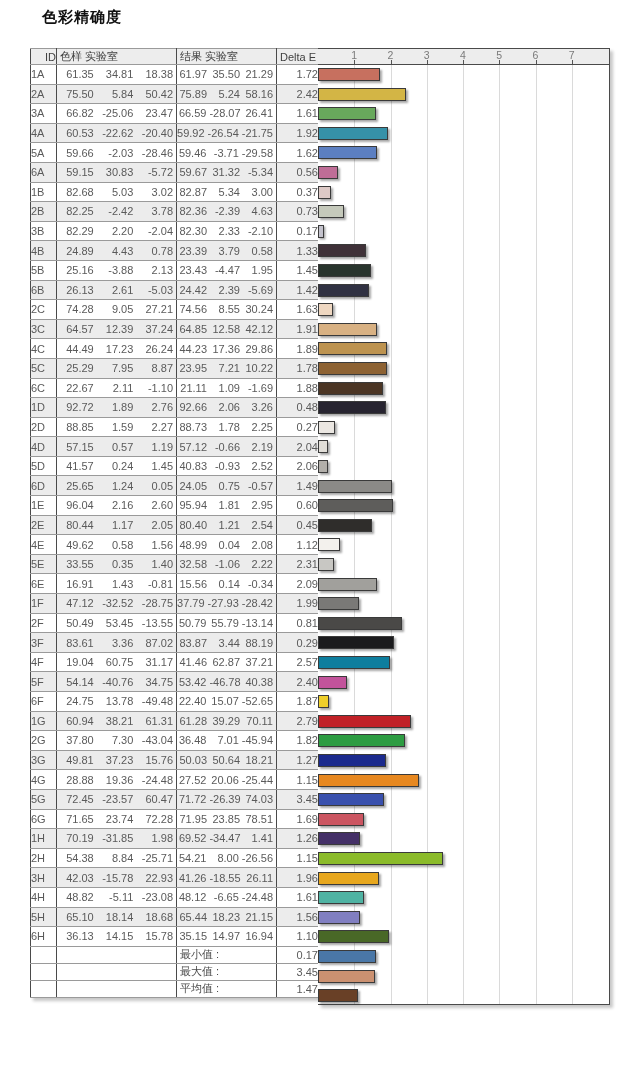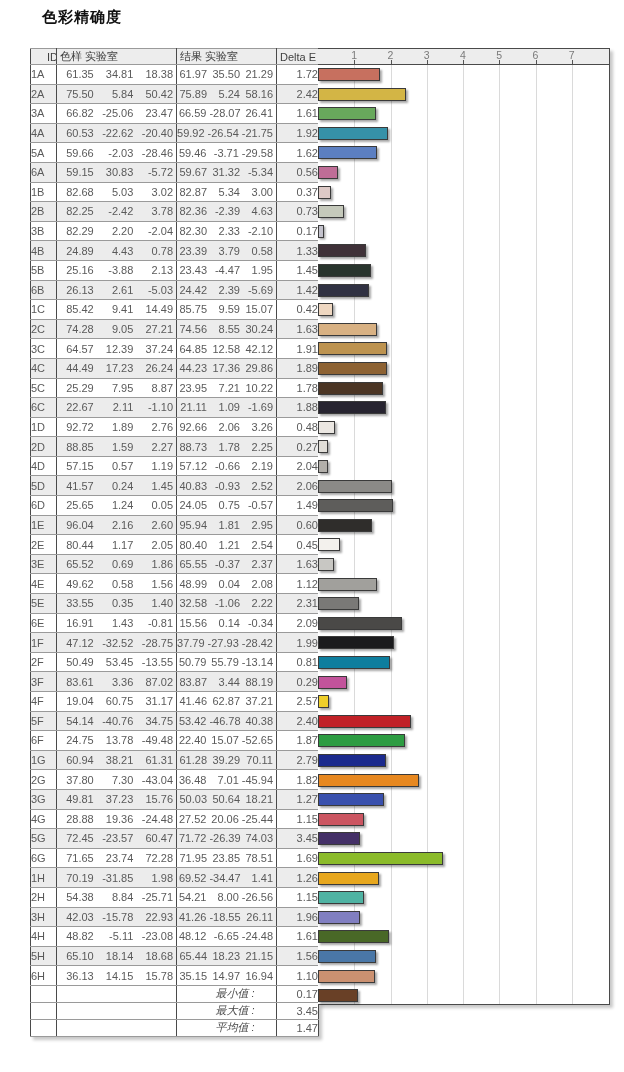--- a/index.html
+++ b/index.html
@@ -6,31 +6,31 @@
   body { width:624px; height:1072px; position:relative; font-family:"Liberation Sans", sans-serif; overflow:hidden; }
   .title { position:absolute; left:8px; top:8px; font-size:15px; font-weight:bold; color:#111; letter-spacing:1px;margin-left:34px; }
 
   table.grid { position:absolute; left:30px; top:48px; width:288px; border-collapse:collapse; table-layout:fixed;
                box-shadow:3px 3px 3px rgba(0,0,0,0.22); background:#fff; }
   table.grid th, table.grid td { border-top:1px solid #9a9a9a; border-bottom:1px solid #9a9a9a;
                border-left:1px solid #4a4a4a; border-right:1px solid #4a4a4a;
                font-size:11px; color:#5a5a5a; padding:0; overflow:hidden; white-space:nowrap; box-sizing:border-box; }
   table.grid { border:1px solid #3a3a3a; }
   table.grid thead th { background:#ededed; font-weight:normal; color:#3f3f3f; height:15px; text-align:left; padding-left:3px; }
-  table.grid thead th.c-id { text-align:left; padding-left:16px; }
+  table.grid thead th.c-id { text-align:right; padding-left:2px; }
   col.c-id { width:26px; } col.c-sample { width:120px; } col.c-result { width:100px; } col.c-delta { width:42px; }
   tbody#rows tr { height:19.6px; }
   tbody#rows tr:nth-child(even) td { background:#ececec; }
   td.id-cell { }
   td.lab-cell .trip { display:flex; width:100%; }
   td.lab-cell .trip span { flex:1 1 0; text-align:right; padding-right:3px; }
   td.delta-cell { text-align:right; padding-right:7px; }
   tbody#summary tr { height:17px; }
   tbody#summary td { background:#fff; }
-  tbody#summary td.sum-label { text-align:center; padding-left:17px; color:#4a4a4a;font-style:italic; }
+  tbody#summary td.sum-label { text-align:left; padding-left:3px; color:#4a4a4a; }
 
   .chart { position:absolute; left:318px; top:48px; width:292px; height:956.8px; box-sizing:border-box;
            border:1px solid #4a4a4a; border-left:none; background:#fff; box-shadow:3px 3px 3px rgba(0,0,0,0.22); }
   .chart-head { position:absolute; left:0; top:0; right:0; height:15px; background:#ededed; border-bottom:1px solid #4a4a4a; }
   .chart-head .tick-num { position:absolute; top:0; width:22px; margin-left:-11px; text-align:center;
            font-size:10.5px; color:#7a7a7a; line-height:12px; }
   .chart-head .tick-mark { position:absolute; bottom:0; width:1px; height:4px; background:#555; }
   .chart-body { position:absolute; left:0; top:16px; right:0; bottom:0; }
   .gridline { position:absolute; top:0; bottom:0; width:1px; background:#dadada; }
   .bar { position:absolute; height:13px; box-sizing:border-box; border:1px solid #3a3a3a;
@@ -267,38 +267,20 @@
         <td class="lab-cell">
           <div class="trip">
             <span>24.42</span>
             <span>2.39</span>
             <span>-5.69</span>
           </div>
         </td>
         <td class="delta-cell">1.42</td>
       </tr>
       <tr>
-        <td class="id-cell">1C</td>
-        <td class="lab-cell">
-          <div class="trip">
-            <span>85.42</span>
-            <span>9.41</span>
-            <span>14.49</span>
-          </div>
-        </td>
-        <td class="lab-cell">
-          <div class="trip">
-            <span>85.75</span>
-            <span>9.59</span>
-            <span>15.07</span>
-          </div>
-        </td>
-        <td class="delta-cell">0.42</td>
-      </tr>
-      <tr>
         <td class="id-cell">2C</td>
         <td class="lab-cell">
           <div class="trip">
             <span>74.28</span>
             <span>9.05</span>
             <span>27.21</span>
           </div>
         </td>
         <td class="lab-cell">
           <div class="trip">
@@ -499,38 +481,20 @@
           </div>
         </td>
         <td class="lab-cell">
           <div class="trip">
             <span>80.40</span>
             <span>1.21</span>
             <span>2.54</span>
           </div>
         </td>
         <td class="delta-cell">0.45</td>
-      </tr>
-      <tr>
-        <td class="id-cell">3E</td>
-        <td class="lab-cell">
-          <div class="trip">
-            <span>65.52</span>
-            <span>0.69</span>
-            <span>1.86</span>
-          </div>
-        </td>
-        <td class="lab-cell">
-          <div class="trip">
-            <span>65.55</span>
-            <span>-0.37</span>
-            <span>2.37</span>
-          </div>
-        </td>
-        <td class="delta-cell">1.63</td>
       </tr>
       <tr>
         <td class="id-cell">4E</td>
         <td class="lab-cell">
           <div class="trip">
             <span>49.62</span>
             <span>0.58</span>
             <span>1.56</span>
           </div>
         </td>

